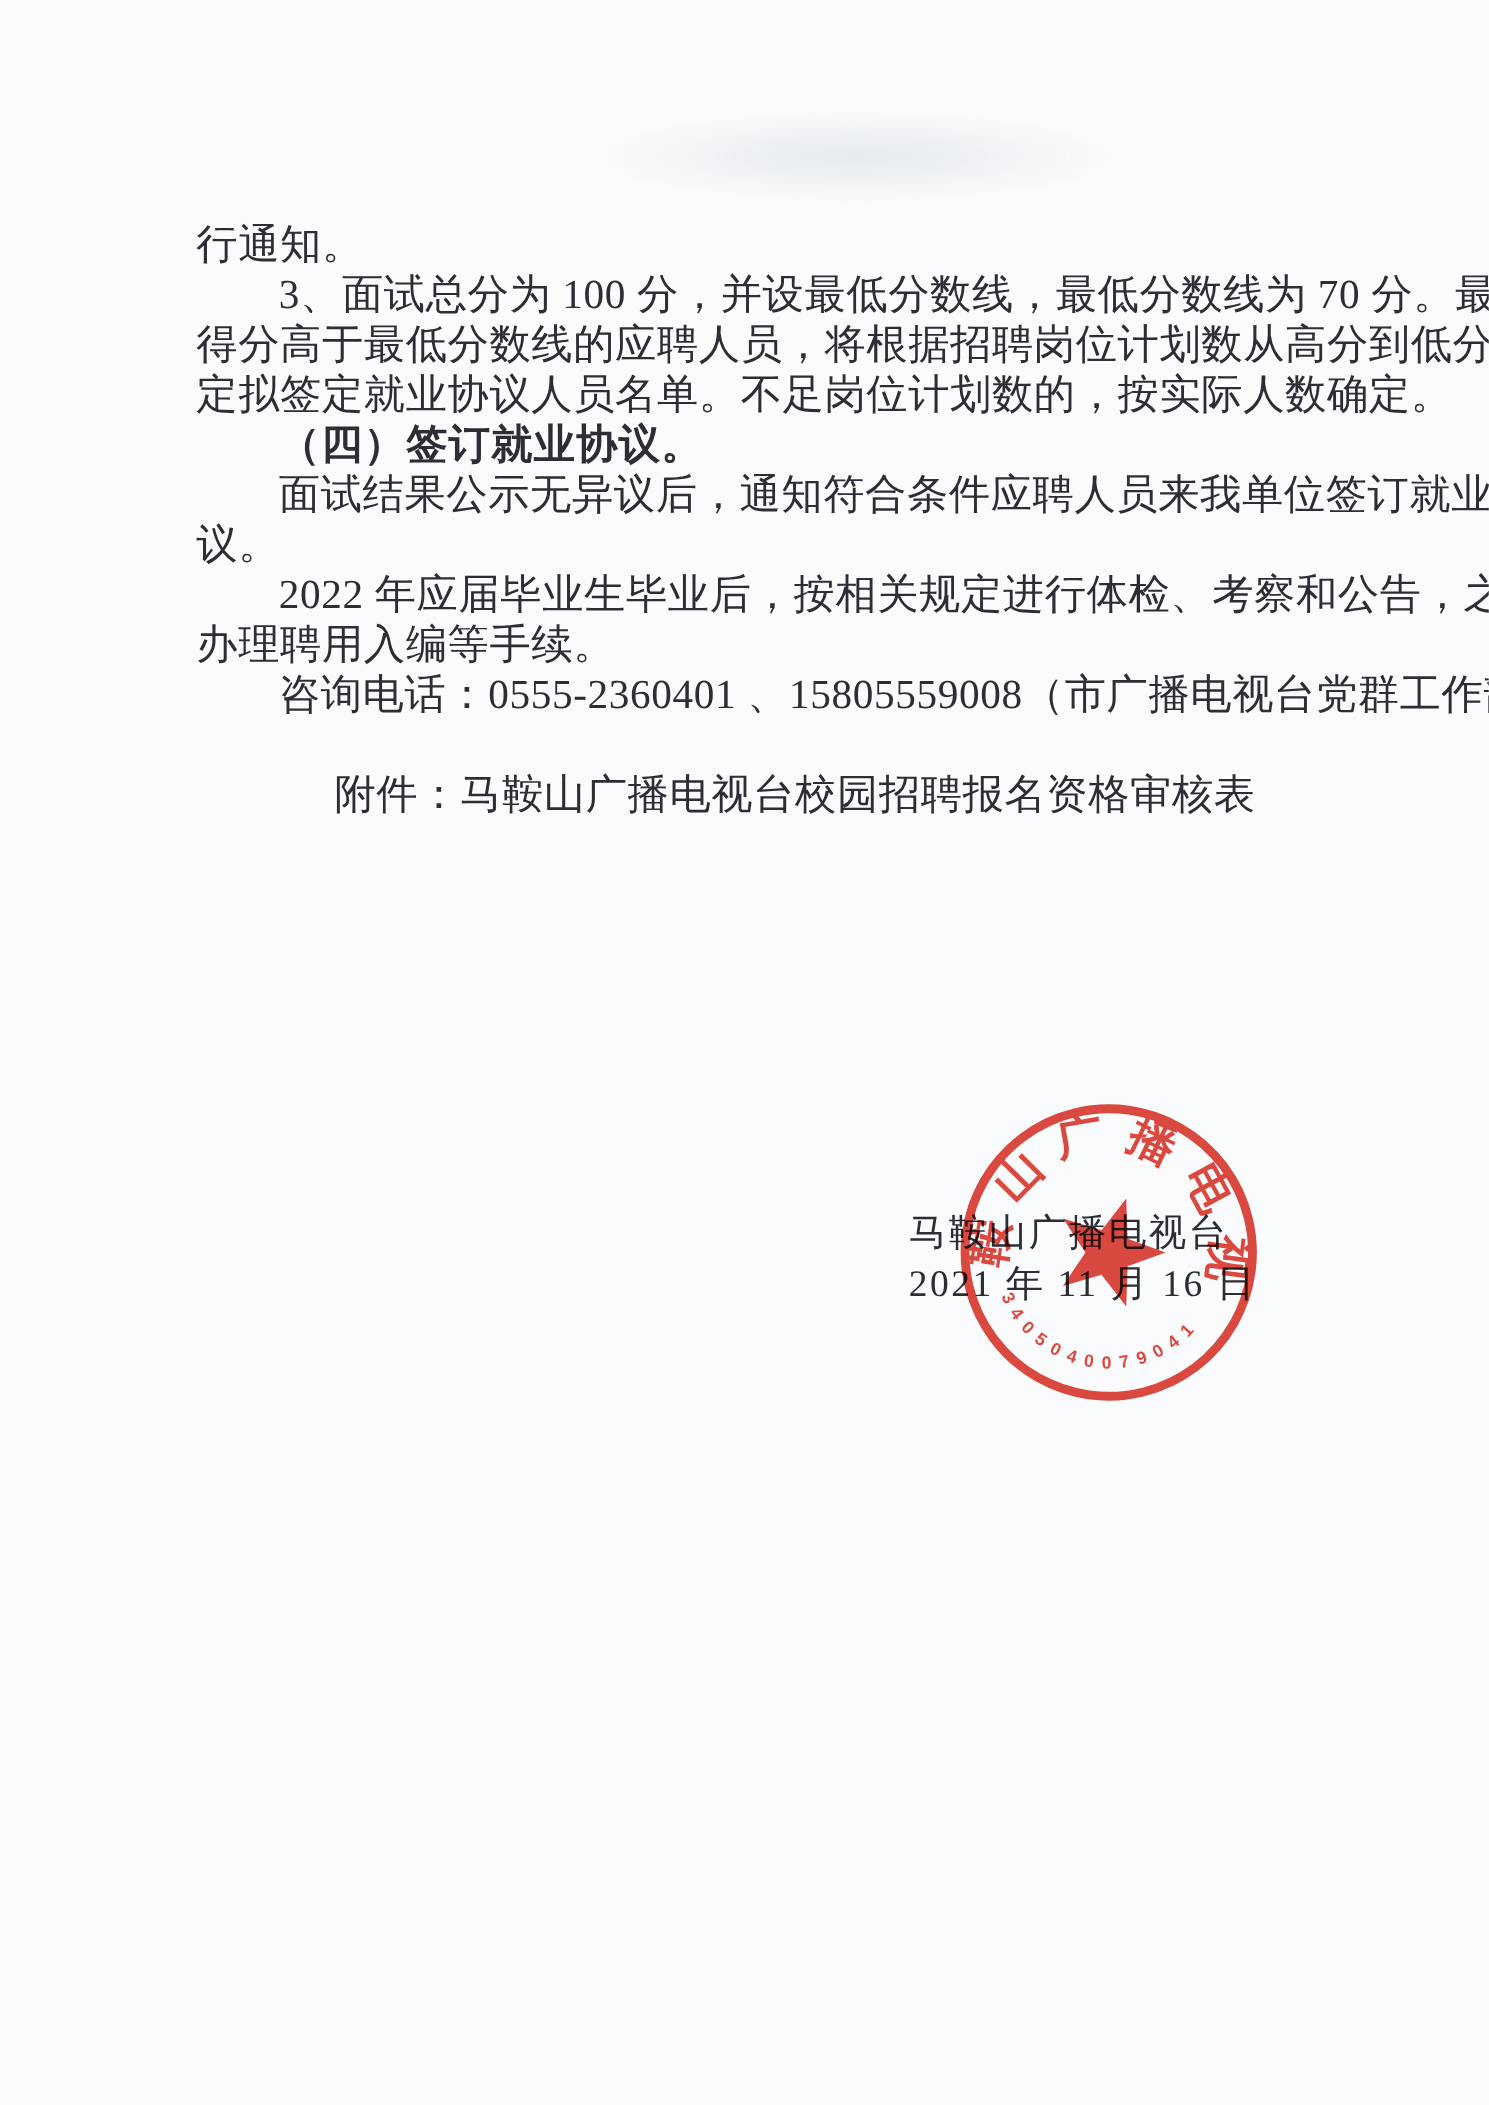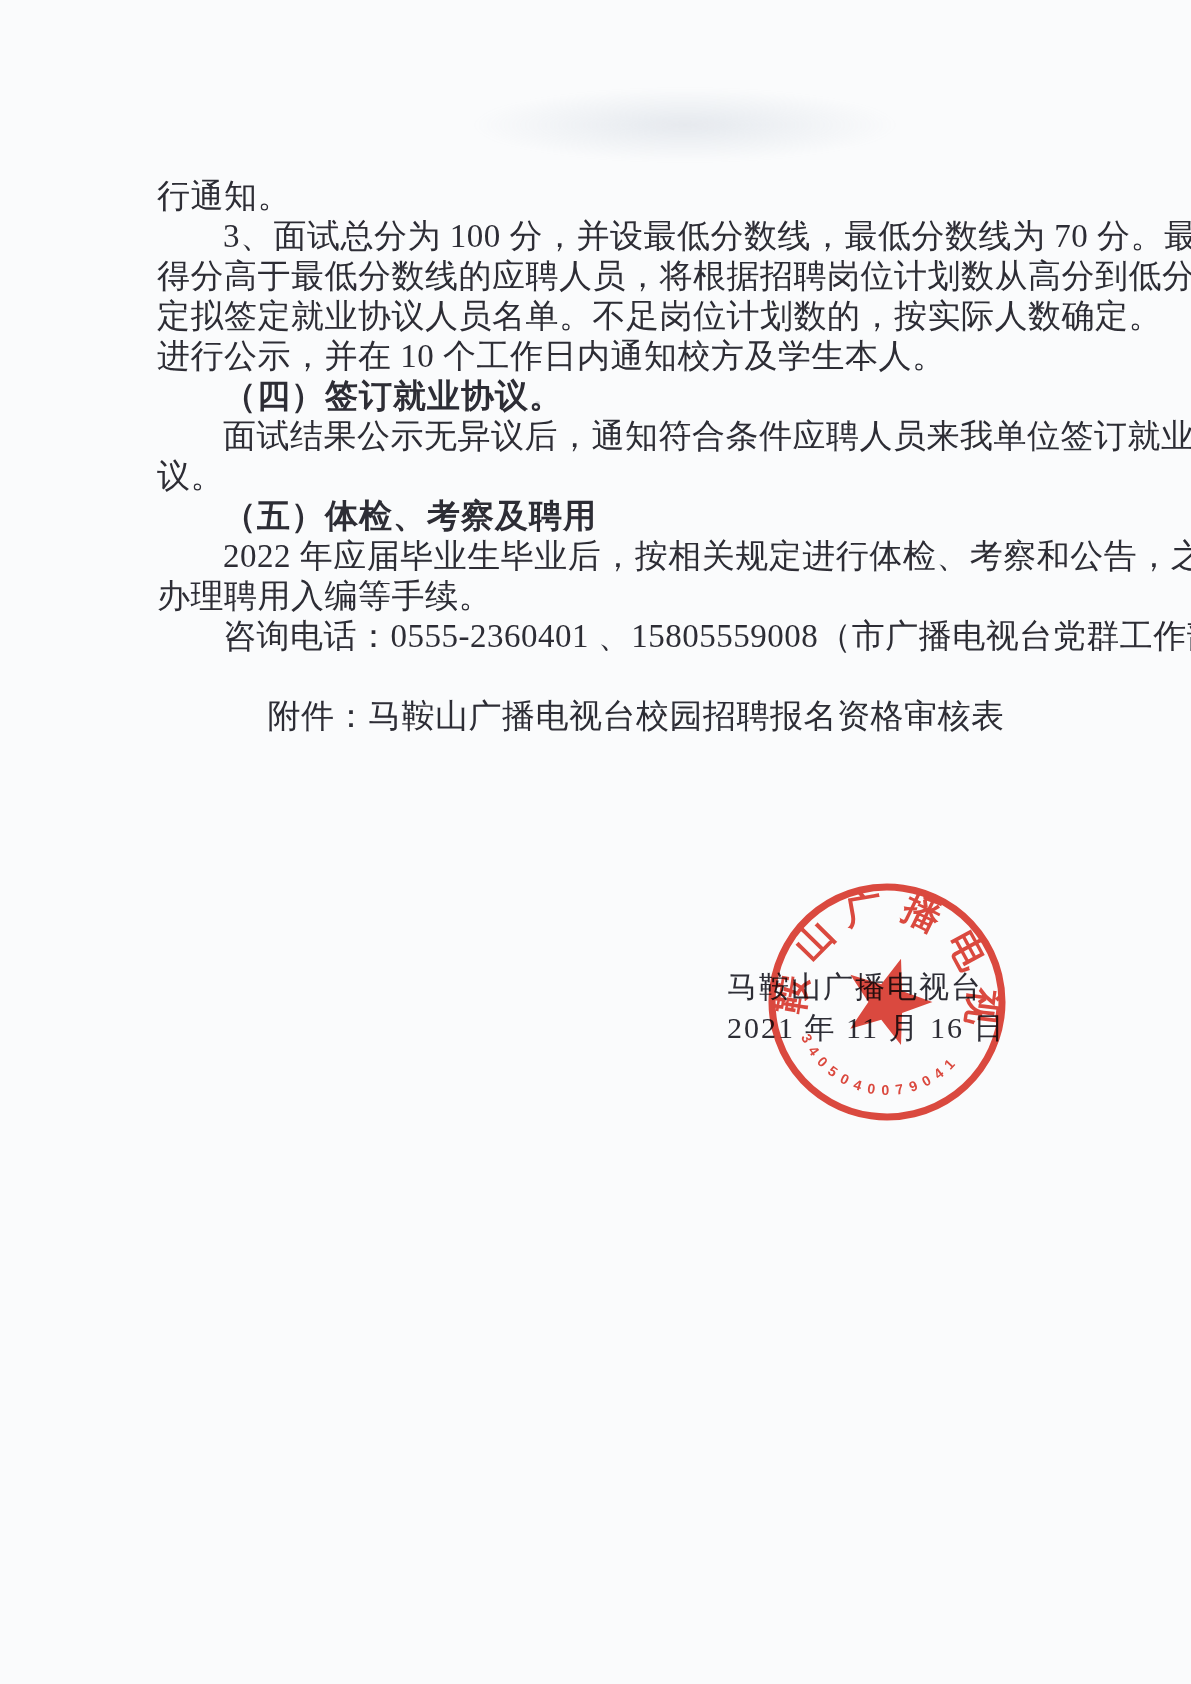--- a/index.html
+++ b/index.html
@@ -62,25 +62,23 @@
 <body>
 
 <div class="smudge"></div>
 <div class="speck"></div>
 
 <div class="doc-lines">
     <div class="line">行通知。</div>
     <div class="line indent">3、面试总分为 100 分，并设最低分数线，最低分数线为 70 分。最终</div>
     <div class="line">得分高于最低分数线的应聘人员，将根据招聘岗位计划数从高分到低分确</div>
     <div class="line">定拟签定就业协议人员名单。不足岗位计划数的，按实际人数确定。</div>
-    <div class="line">进行公示，并在 10 个工作日内通知校方及学生本人。</div>
     <div class="line indent bold">（四）签订就业协议。</div>
     <div class="line indent">面试结果公示无异议后，通知符合条件应聘人员来我单位签订就业协</div>
     <div class="line">议。</div>
-    <div class="line indent bold">（五）体检、考察及聘用</div>
     <div class="line indent">2022 年应届毕业生毕业后，按相关规定进行体检、考察和公告，之后</div>
     <div class="line">办理聘用入编等手续。</div>
     <div class="line indent">咨询电话：0555-2360401 、15805559008（市广播电视台党群工作部）</div>
     <div class="line indent gap">附件：马鞍山广播电视台校园招聘报名资格审核表</div>
   </div>
 
 <div class="signature">
   <div>马鞍山广播电视台</div>
   <div>2021 年 11 月 16 日</div>
 </div>

